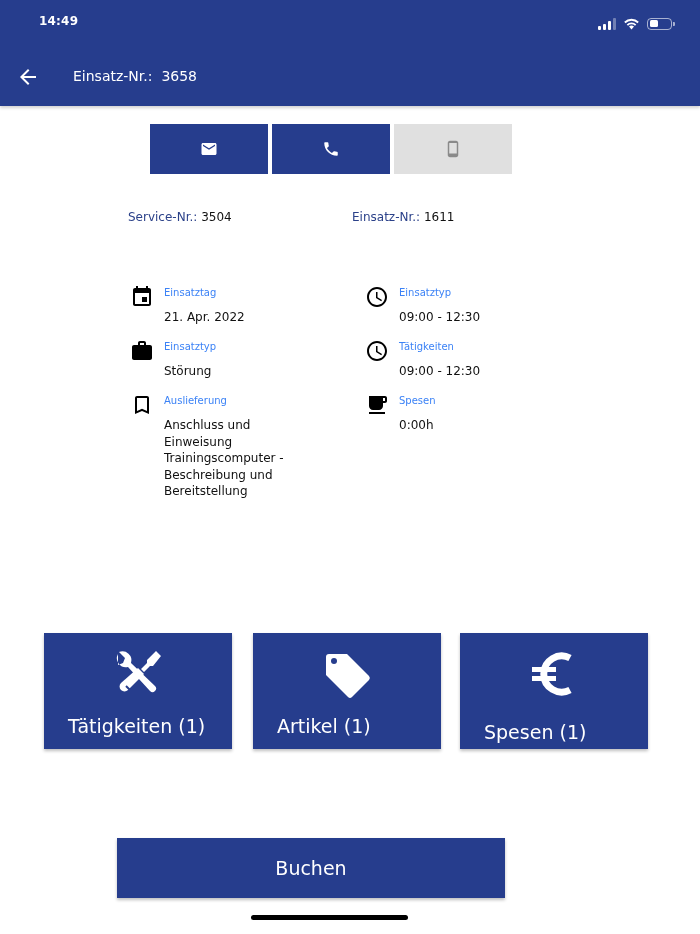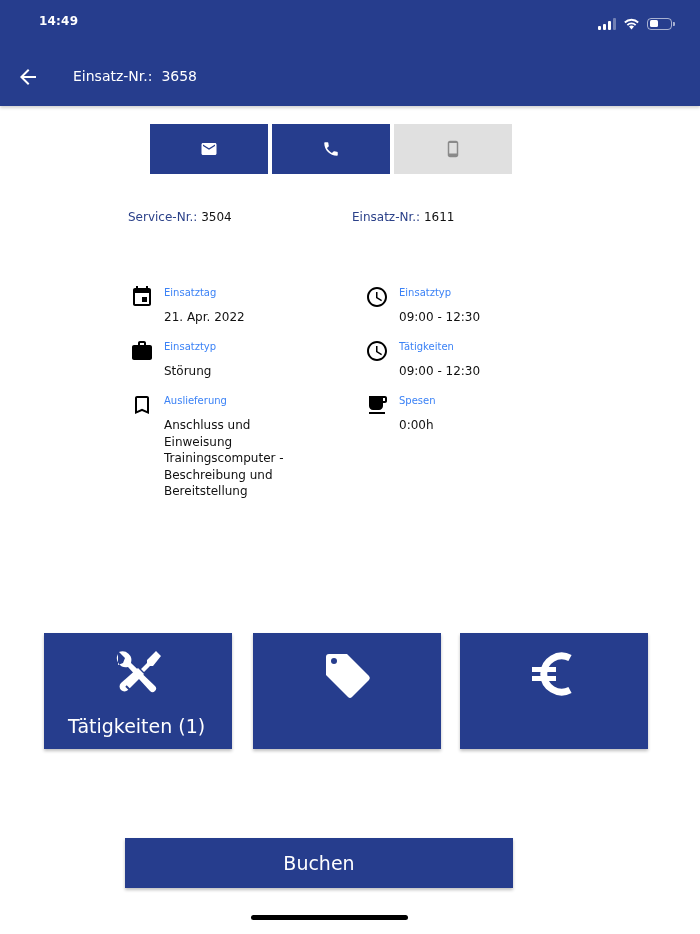--- a/index.html
+++ b/index.html
@@ -36,21 +36,21 @@
     .info-item { position: absolute; width: 200px; }
     .info-icon { position: absolute; left: 0; top: 0; width: 24px; height: 24px; }
     .info-label { position: absolute; left: 34px; top: 2px; font-size: 10px; color: #3b82f6; white-space: nowrap; }
     .info-value { position: absolute; left: 34px; top: 24px; font-size: 12px; color: #111; line-height: 16.5px; width: 150px; }
 
     .tile { position: absolute; top: 633px; width: 188px; height: 116px; background: #263d8d; cursor: pointer;
             box-shadow: 0 2px 3px rgba(0,0,0,0.25); color: #fff; }
     .tile-icon { position: absolute; left: 50%; transform: translateX(-50%); top: 13px; width: 56px; height: 56px; }
     .tile-label { position: absolute; left: 0; right: 0; text-align: left; font-size: 19px; color: #fff; margin-left: 24px; }
 
-    .book-btn { position: absolute; left: 125px; top: 838px; width: 388px; height: 50px; background: #263d8d;
+    .book-btn { position: absolute; left: 117px; top: 838px; width: 388px; height: 60px; background: #263d8d;
                 color: #fff; font-size: 19px; display: flex; align-items: center; justify-content: center; cursor: pointer;
                 box-shadow: 0 2px 3px rgba(0,0,0,0.25); }
     .home-indicator { position: absolute; left: 251px; top: 915px; width: 157px; height: 5px; background: #000; border-radius: 3px; }
   </style>
 </head>
 <body>
 
 <div class="appbar">
   <div class="status-time">14:49</div>
   <div class="status-icons">
@@ -156,24 +156,26 @@
     <path d="M28 22 l6 6 -16 16 a5 5 0 0 1-7 0 l0 0 a5 5 0 0 1 0-7z" fill="#fff"></path>
     <path d="M16 40 l4 4" stroke="#263d8d" stroke-width="2"></path>
   </svg>
   <div class="tile-label" style="top:82px">Tätigkeiten (1)</div>
 </div>
 <div class="tile" style="left:253px">
   <svg class="tile-icon" viewBox="0 0 56 56">
     <path d="M10 8 L28 8 L50 30 a3 3 0 0 1 0 4 L33 51 a3 3 0 0 1-4 0 L7 29 L7 11 a3 3 0 0 1 3-3z" fill="#fff" transform="rotate(0)"></path>
     <circle cx="15" cy="15" r="3" fill="#263d8d"></circle>
   </svg>
+  <div class="tile-label" style="top:82px">Artikel (1)</div>
 </div>
 <div class="tile" style="left:460px">
   <svg class="tile-icon" viewBox="0 0 56 56">
     <path d="M44 12 a18 18 0 1 0 0 32" fill="none" stroke="#fff" stroke-width="7"></path>
     <rect x="6" y="21" width="24" height="5" fill="#fff"></rect>
     <rect x="6" y="30" width="24" height="5" fill="#fff"></rect>
   </svg>
+  <div class="tile-label" style="top:88px">Spesen (1)</div>
 </div>
 
 <div class="book-btn">Buchen</div>
 
 <div class="home-indicator"></div>
 
 </body></html>

